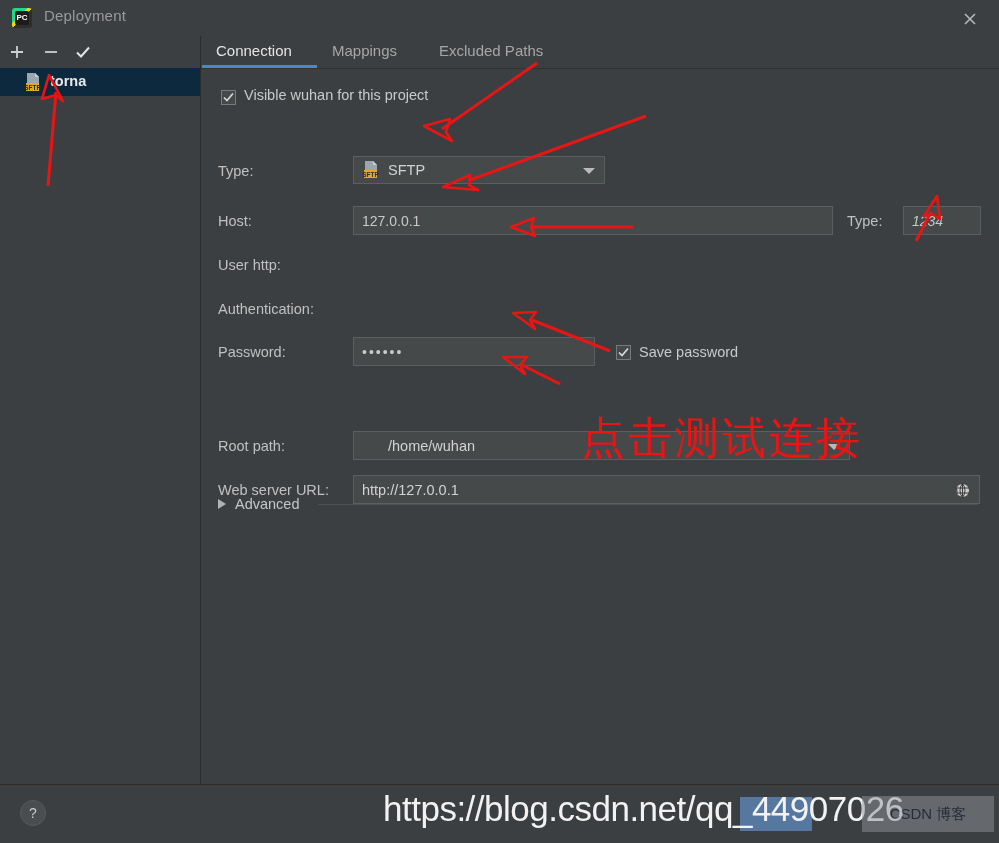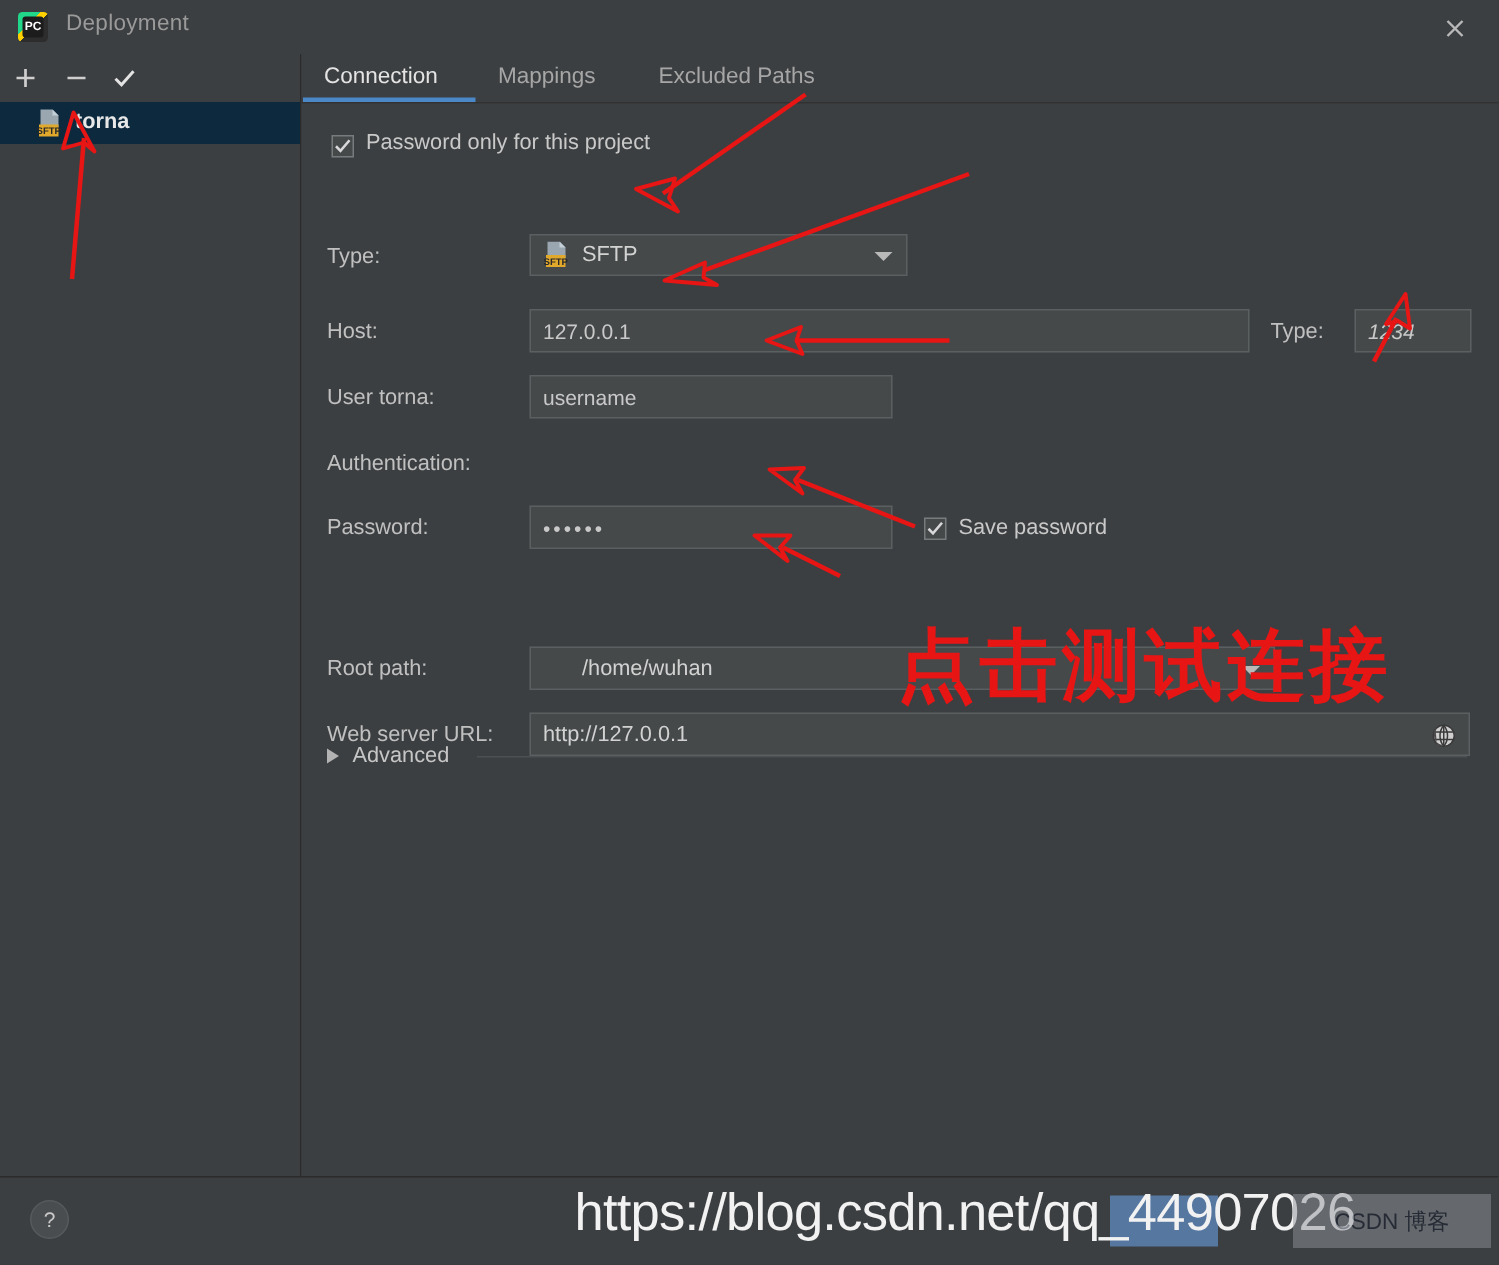--- a/index.html
+++ b/index.html
@@ -78,21 +78,21 @@
 
   
   .watermark{position:absolute;left:383px;top:789px;font-size:35px;color:#f2f2f2;
      font-family:"Liberation Sans",sans-serif;letter-spacing:-.5px;white-space:nowrap;}
   .wm-sel{position:absolute;left:740px;top:797px;width:72px;height:34px;background:#5b81b2;opacity:.85;}
   .wm-csdn{position:absolute;left:862px;top:796px;width:132px;height:36px;background:#8e9299;opacity:.5;
      color:#0f172a;font-size:15px;display:flex;align-items:center;justify-content:center;}
 
   
   .annot{position:absolute;left:0;top:0;width:999px;height:843px;pointer-events:none;}
-  .cn-note{position:absolute;left:598px;top:409px;font-size:52px;color:#e81515;font-weight:bold;
+  .cn-note{position:absolute;left:581px;top:409px;font-size:44px;color:#e81515;font-weight:normal;
      font-family:"DejaVu Sans",sans-serif;letter-spacing:3px;white-space:nowrap;}
 </style>
 </head>
 <body>
 
 <div class="dialog">
 
   <div class="titlebar">
     <div class="app-icon">
       <div class="inner">PC</div>
@@ -147,21 +147,21 @@
       <div class="tab" style="left:238px;">Excluded Paths</div>
       <div class="tab-underline"></div>
     </div>
     <div class="panel-sep"></div>
 
     <div class="chk" style="left:20px;top:54px;">
       <svg width="11" height="11" viewBox="0 0 11 11">
         <path d="M1 5.5 L4 8.6 L10 1.5" stroke="#d8d8d8" stroke-width="1.7" fill="none"></path>
       </svg>
     </div>
-    <div class="chk-lbl" style="left:43px;top:51px;">Password only for this project</div>
+    <div class="chk-lbl" style="left:43px;top:51px;">Visible wuhan for this project</div>
 
     <div class="lbl" style="left:17px;top:127px;">Type:</div>
     <div class="combo" style="left:152px;top:120px;width:252px;height:28px;">
       <span class="sftp-icon">
         <svg width="20" height="18" viewBox="0 0 20 18">
           <path d="M3 0 h8 l4 4 v7 h-12 z" fill="#9aa7b0"></path>
           <path d="M11 0 l4 4 h-4 z" fill="#c3ced6"></path>
           <rect x="2" y="9" width="13" height="8" fill="#e0a92b"></rect>
           <text x="8.5" y="15.6" font-size="6.4" font-family="Liberation Sans, sans-serif" font-weight="bold" fill="#2a2a2a" text-anchor="middle">SFTP</text>
         </svg>
@@ -172,24 +172,21 @@
 
     <div class="lbl" style="left:17px;top:177px;">Host:</div>
     <div class="field" style="left:152px;top:170px;width:480px;height:29px;">
       <span>127.0.0.1</span>
     </div>
     <div class="lbl" style="left:646px;top:177px;">Type:</div>
     <div class="field" style="left:702px;top:170px;width:78px;height:29px;font-style:italic;">
       <span>1234</span>
     </div>
 
-    <div class="lbl" style="left:17px;top:221px;">User torna:</div>
-    <div class="field" style="left:152px;top:214px;width:242px;height:29px;">
-      <span>username</span>
-    </div>
+    <div class="lbl" style="left:17px;top:221px;">User http:</div>
 
     <div class="lbl" style="left:17px;top:265px;">Authentication:</div>
 
     <div class="lbl" style="left:17px;top:308px;">Password:</div>
     <div class="field" style="left:152px;top:301px;width:242px;height:29px;letter-spacing:2px;">
       <span>••••••</span>
     </div>
     <div class="chk" style="left:415px;top:309px;">
       <svg width="11" height="11" viewBox="0 0 11 11">
         <path d="M1 5.5 L4 8.6 L10 1.5" stroke="#d8d8d8" stroke-width="1.7" fill="none"></path>

